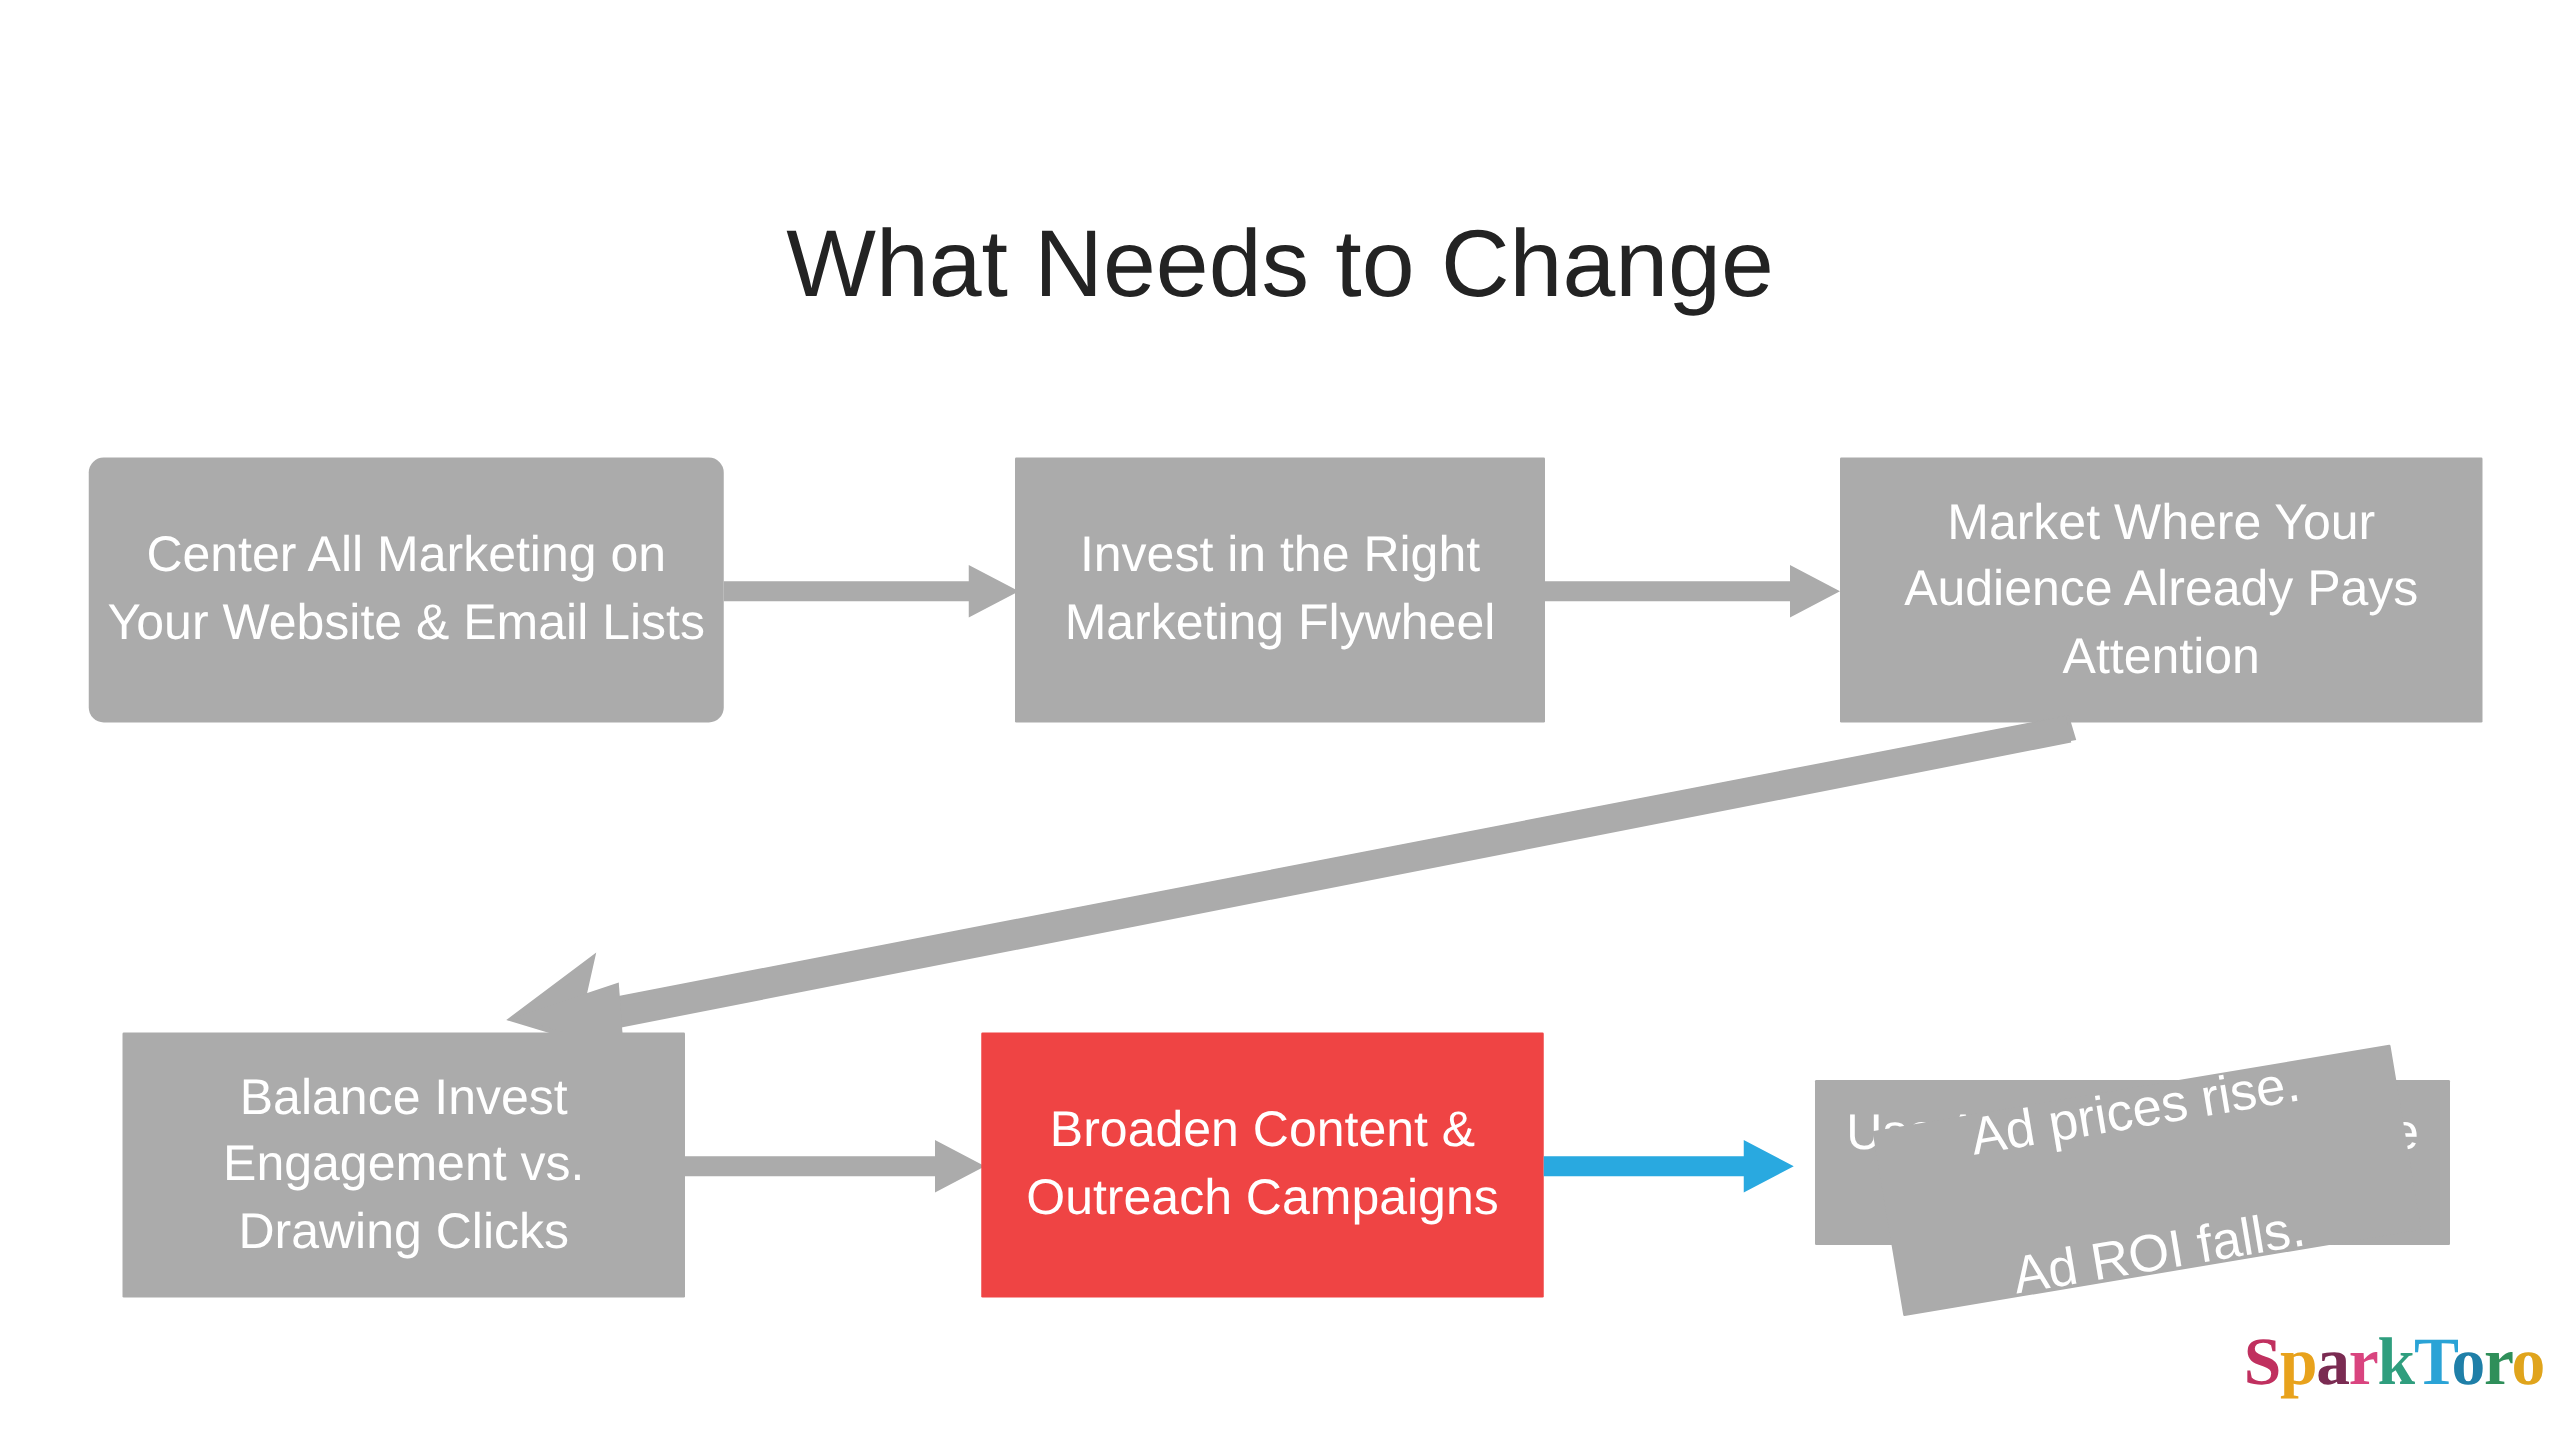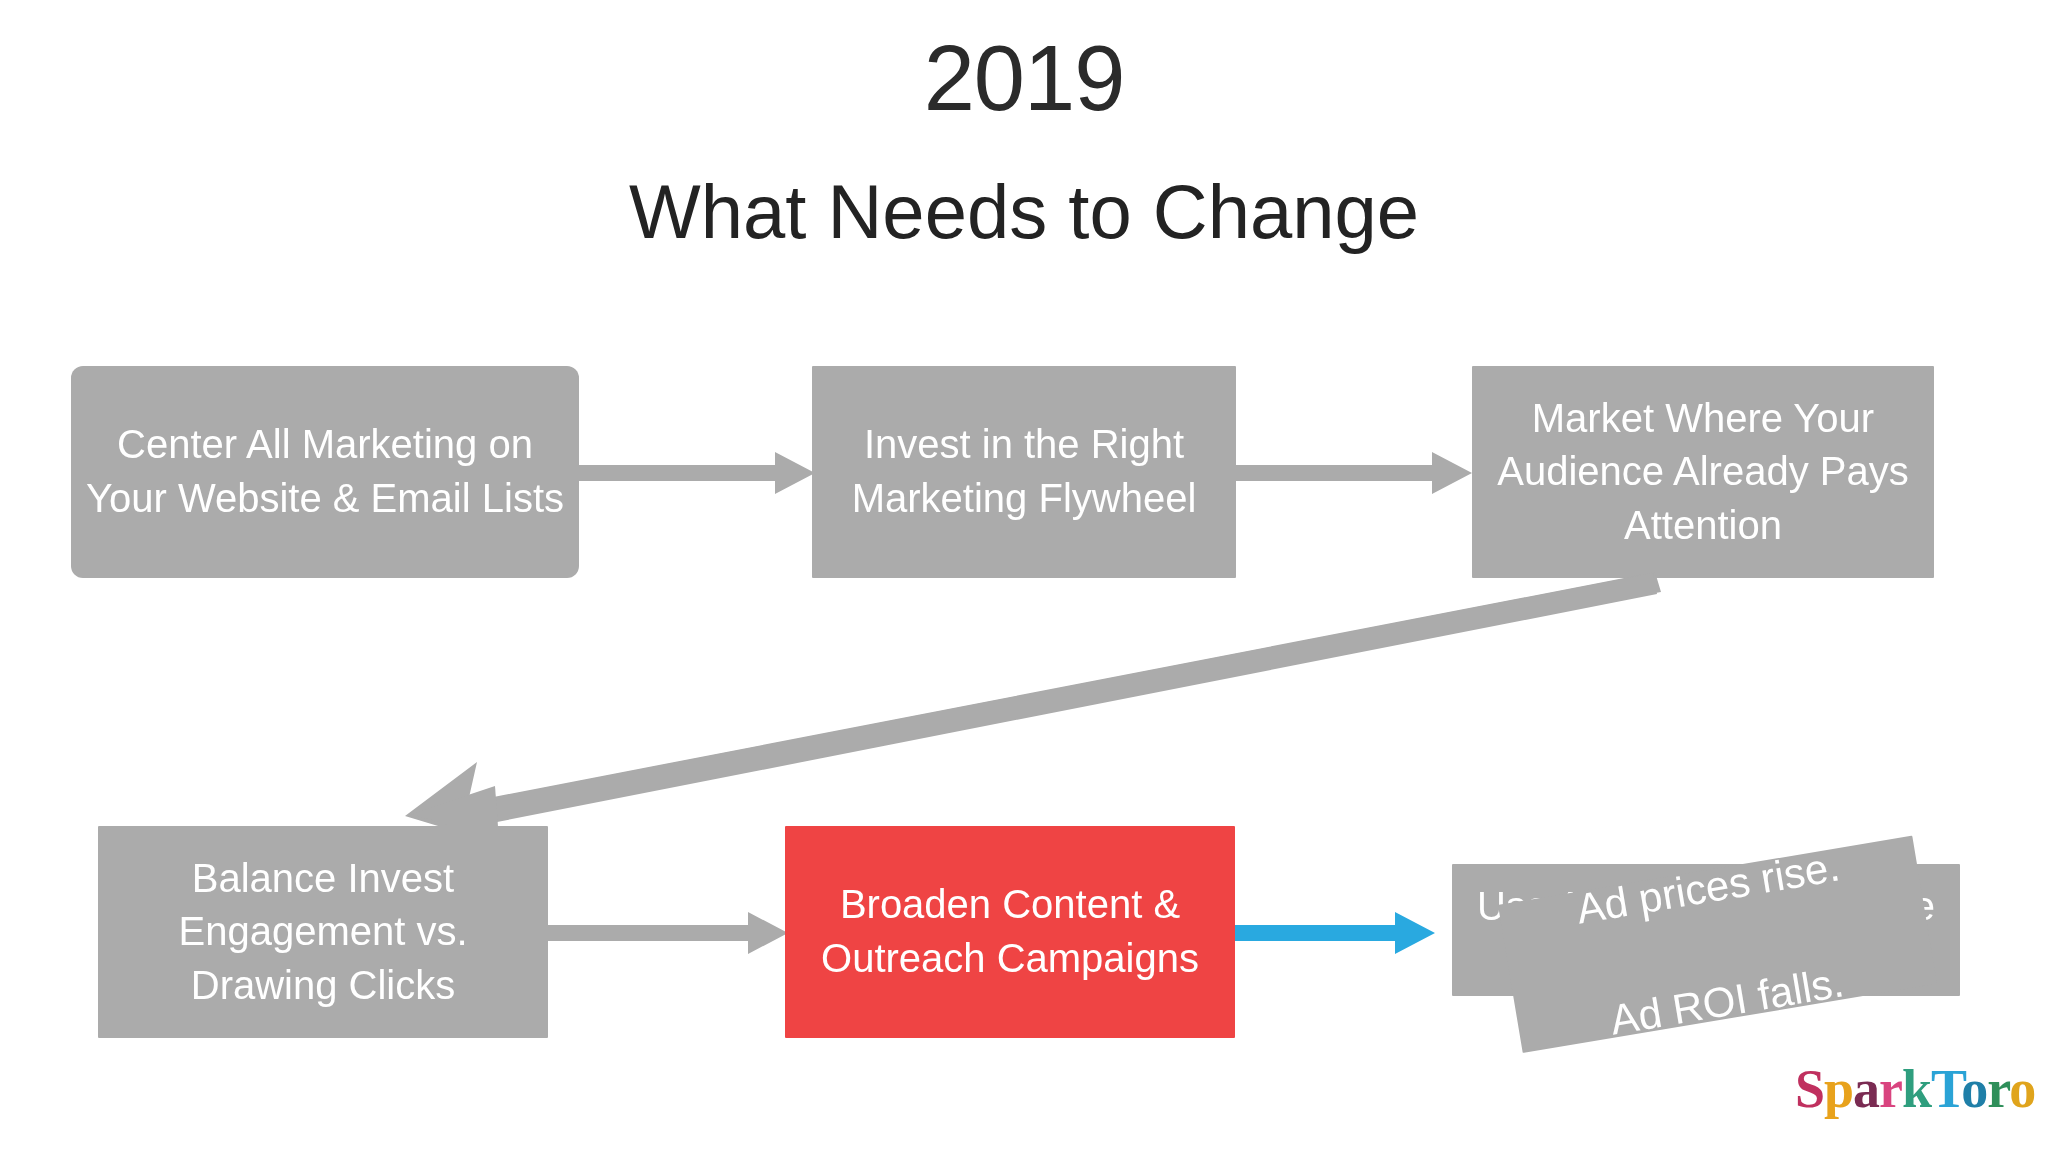--- a/index.html
+++ b/index.html
@@ -45,21 +45,21 @@
     padding:12px 14px;
     box-sizing:border-box;
     border-radius:1px;
   }
   .box.blue{background:#ef4444;}
   .box span{display:block;width:100%;}
 
   
   #box-website{left:71px;  top:366px; width:508px; height:212px;border-radius:12px;}
   #box-flywheel{left:812px; top:366px; width:424px; height:212px;text-align:center;}
-  #box-attention{left:1472px;top:366px;width:462px; height:212px;}
+  #box-attention{left:1472px;top:366px;width:514px; height:212px;}
 
   
   #box-balance{left:98px;  top:826px; width:450px; height:212px;}
   #box-broaden{left:785px; top:826px; width:450px; height:212px;}
   #box-adplatforms{
     left:1452px; top:864px; width:508px; height:132px;
     align-items:flex-start;
     font-size:40px;
     line-height:1.34;
     padding-top:16px;
@@ -91,21 +91,20 @@
   .logo i{font-style:normal;}
   .l1{color:#c0305f;} .l2{color:#e8a21c;} .l3{color:#7a2b52;}
   .l4{color:#d9447f;} .l5{color:#2f9e7e;} .l6{color:#2aa3d6;}
   .l7{color:#1f7fa8;} .l9{color:#2f8f5a;} .l11{color:#e0a41c;}
 </style>
 </head>
 <body>
 
 <div class="slide">
 
-  <div class="title-year">2019</div>
 
   <div class="title-main">What Needs to Change</div>
 
   <div class="box" id="box-website">
     <span>Center All Marketing on Your Website &amp; Email Lists</span>
   </div>
 
   <div class="arrow" style="left:579px;top:452px;">
     <svg width="236" height="42" viewBox="0 0 236 42">
       <path d="M0 13 H196 V0 L236 21 L196 42 V29 H0 Z" fill="#ababab"></path>

